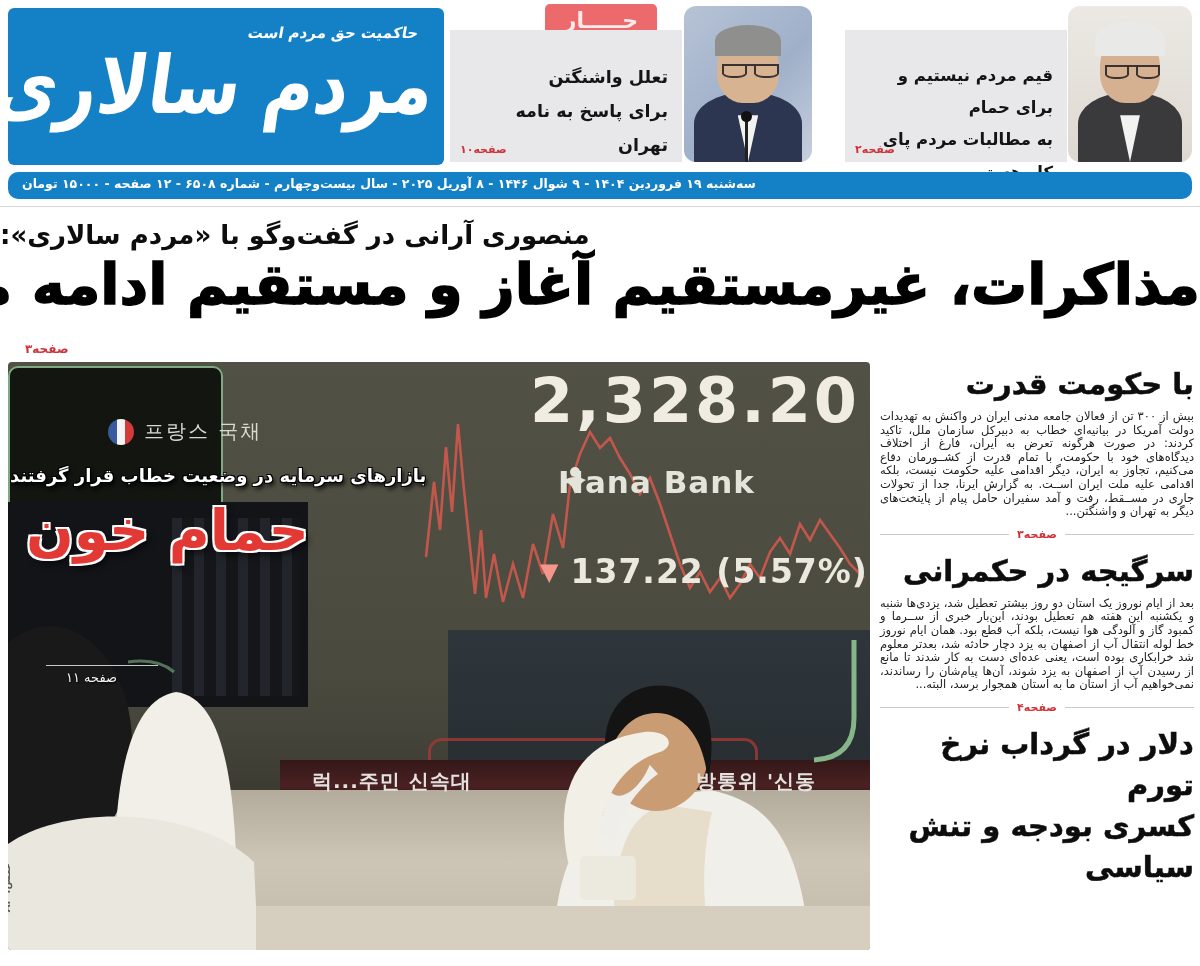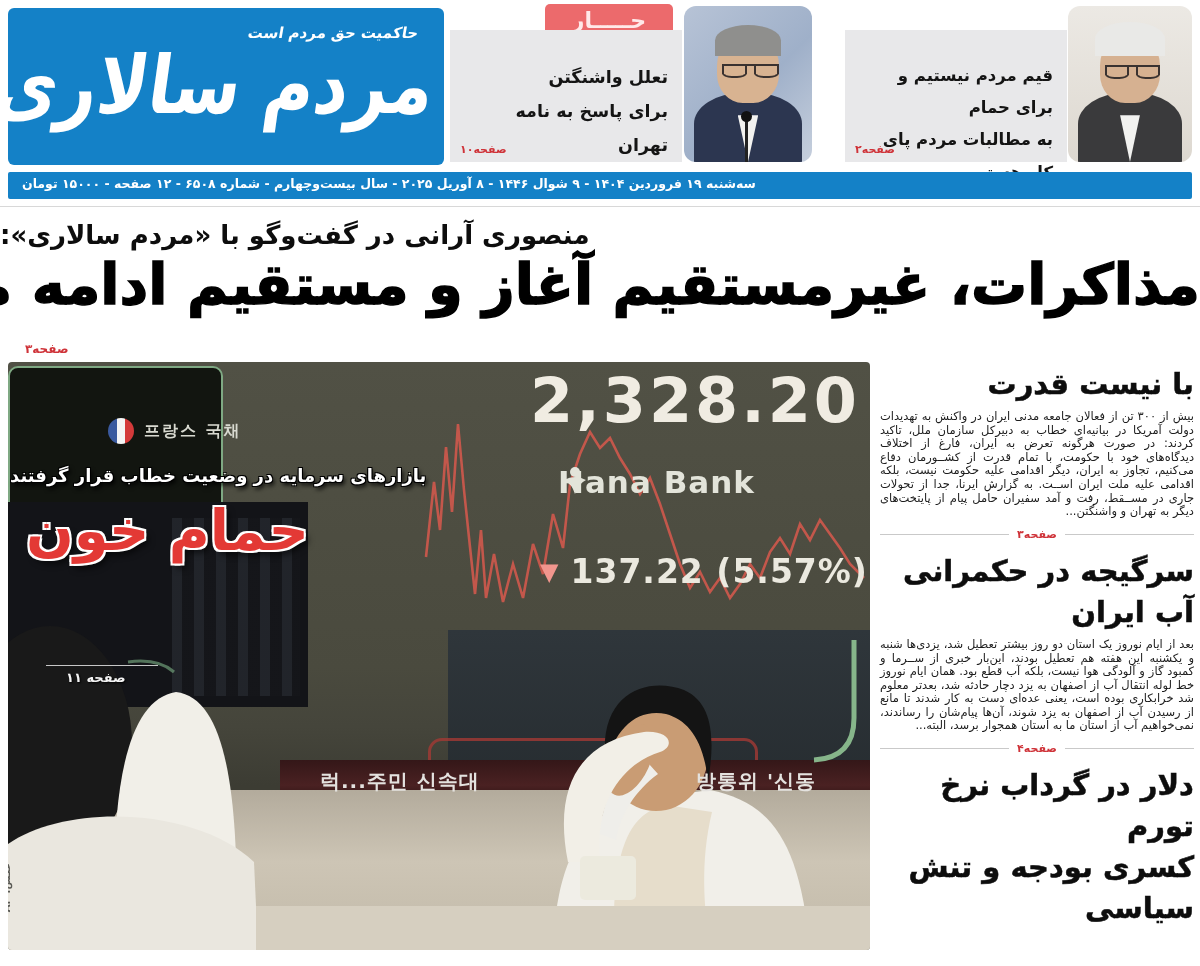--- a/index.html
+++ b/index.html
@@ -20,21 +20,21 @@
     transform:skewX(-10deg);
   }
   .masthead .title {
     position:absolute; top:38px; right:10px; width:416px; text-align:center;
     font-size:68px; font-weight:bold; transform:skewX(-8deg) scaleY(1.18);
     letter-spacing:-2px; white-space:nowrap;
   }
 
   
   .bubble {
-    position:absolute; left:545px; top:4px; width:128px; height:36px;
+    position:absolute; left:545px; top:4px; width:112px; height:36px;
     background:#ec6a6c; border-radius:5px; color:#ffe9e9; font-weight:bold;
     font-size:22px; text-align:center; line-height:34px;
   }
   .bubble .tail {
     position:absolute; right:8px; bottom:-11px; width:0; height:0;
     border-left:16px solid transparent; border-top:12px solid #ec6a6c;
   }
   .newsbox {
     position:absolute; top:30px; height:132px; background:#e8e8ea;
   }
@@ -67,21 +67,21 @@
              border-top:2px solid #3a3230; display:flex; justify-content:space-between; }
   .glasses i { display:block; width:44%; height:100%; border:2px solid #3a3230;
                border-top:none; border-radius:0 0 40% 40%; }
   .mic { position:absolute; left:48%; bottom:0; width:3px; height:26%; background:#222; }
   .mic::after { content:""; position:absolute; top:-10px; left:-4px; width:11px; height:11px;
                 border-radius:50%; background:#111; }
 
   
   .datebar {
     position:absolute; left:8px; top:172px; width:1184px; height:27px;
-    background:#1481c7; border-radius:2px;
+    background:#1481c7; border-radius:10px;
   }
   .datebar span {
     position:absolute; left:14px; top:4px; direction:rtl;
     color:#fff; font-size:12.5px; font-weight:bold; white-space:nowrap;
   }
   .toprule { position:absolute; left:0; top:206px; width:1200px; height:1px; background:#d8d8d8; }
 
   
   .kicker {
     position:absolute; left:0; top:220px; width:1200px; text-align:left;
@@ -117,39 +117,39 @@
     background:repeating-linear-gradient(90deg,#23262c 0 10px,#15161a 10px 22px);
     opacity:.9; }
   .ticker-txt { position:absolute; top:8px; color:#e4e2df; font-weight:bold;
     font-size:20px; white-space:nowrap; letter-spacing:1px; }
 
   .board-index { position:absolute; right:10px; top:2px; color:#f0ece2;
     font-size:62px; font-weight:bold; letter-spacing:3px; }
   .kr-label { position:absolute; left:100px; top:56px; display:flex; align-items:center; gap:10px; }
   .flag { width:26px; height:26px; border-radius:50%;
     background:linear-gradient(90deg,#3a5a9f 0 33%,#f5f5f5 33% 66%,#d43a3a 66% 100%); }
-  .kr-label span { color:#d8d9d0; font-size:16px; font-weight:bold; letter-spacing:2px; }
+  .kr-label span { color:#d8d9d0; font-size:20px; font-weight:normal; letter-spacing:2px; }
   .hana { position:absolute; left:550px; top:102px; display:flex; align-items:center; gap:10px; }
   .hana .name { color:#e3e4da; font-size:31px; font-weight:bold; letter-spacing:1px; }
   .change { position:absolute; left:532px; top:190px; display:flex; align-items:center; gap:12px; }
   .change .tri { color:#f2968e; font-size:24px; }
   .change .val { color:#ebe9df; font-size:33px; font-weight:bold; letter-spacing:1px; }
 
   .ov-kicker { position:absolute; left:2px; top:103px; direction:rtl; color:#fff;
     font-size:18px; font-weight:bold; white-space:nowrap;
     text-shadow:1px 1px 0 #000,-1px -1px 0 #000,1px -1px 0 #000,-1px 1px 0 #000,2px 3px 4px #000; }
   .ov-red { position:absolute; left:18px; top:136px; direction:rtl; color:#e33935;
     font-size:56px; font-weight:bold;
     text-shadow:2px 2px 0 #fff,-2px -2px 0 #fff,2px -2px 0 #fff,-2px 2px 0 #fff,4px 5px 6px rgba(0,0,0,.6); }
   .ov-white { position:absolute; left:0px; top:214px; direction:rtl; color:#fff;
     font-size:45px; font-weight:bold;
     text-shadow:2px 2px 0 #000,-2px -2px 0 #000,2px -2px 0 #000,-2px 2px 0 #000,4px 5px 6px #000; }
   .ov-line { position:absolute; left:38px; top:303px; width:112px; height:1px; background:#e6e6e6; opacity:.85; }
   .ov-pg { position:absolute; left:58px; top:308px; direction:rtl; color:#f4f4f4;
-    font-size:13px; font-weight:bold; text-shadow:1px 1px 2px #000; }
+    font-size:13px; font-weight:normal; text-shadow:1px 1px 2px #000; }
   .credit { position:absolute; left:-26px; top:520px; transform:rotate(-90deg);
     color:#5a5a55; font-size:10px; font-weight:bold; direction:rtl; }
 
   .photo svg { position:absolute; left:0; top:0; }
 
   
   .col {
     position:absolute; left:880px; top:364px; width:314px; direction:rtl;
   }
   .article h2 {
@@ -276,48 +276,47 @@
         <circle cx="17" cy="8" r="5" fill="#e3e4da"></circle>
         <path d="M6,16 Q17,10 28,16 Q20,20 17,30 Q14,20 6,16 Z" fill="#e3e4da"></path>
       </svg>
       <span class="name">Hana Bank</span>
     </div>
     <div class="change">
       <span class="tri">▼</span>
       <span class="val">137.22 (5.57%)</span>
     </div>
 
-    <div class="ticker-txt" style="left:312px;top:406px;">럭...주민 신속대</div>
+    <div class="ticker-txt" style="left:304px;top:406px;">럭...주민 신속대</div>
     <div class="ticker-txt" style="left:688px;top:406px;">방통위 '신동</div>
 
     <div class="ov-kicker">بازارهای سرمایه در وضعیت خطاب قرار گرفتند</div>
     <div class="ov-red">حمام خون</div>
     <div class="ov-line"></div>
     <div class="ov-pg">صفحه ۱۱</div>
     <div class="credit">عکس: AP</div>
   </div>
 
   <div class="col">
 
     <div class="article">
       <h2>
-        <div>با نیست قدرت</div>
+        <div>با حکومت قدرت</div>
       </h2>
       <p>بیش از ۳۰۰ تن از فعالان جامعه مدنی ایران در واکنش به تهدیدات دولت آمریکا در بیانیه‌ای خطاب به دبیرکل سازمان ملل، تاکید کردند: در صورت هرگونه تعرض به ایران، فارغ از اختلاف دیدگاه‌های خود با حکومت، با تمام قدرت از کشــورمان دفاع می‌کنیم، تجاوز به ایران، دیگر اقدامی علیه حکومت نیست، بلکه اقدامی علیه ملت ایران اســت. به گزارش ایرنا، جدا از تحولات جاری در مســقط، رفت و آمد سفیران حامل پیام از پایتخت‌های دیگر به تهران و واشنگتن...</p>
       <div class="divider">
         <i class="ln"></i>
         <span class="pg">صفحه۳</span>
         <i class="ln"></i>
       </div>
     </div>
 
     <div class="article">
       <h2>
         <div>سرگیجه در حکمرانی</div>
-        <div>آب ایران</div>
       </h2>
       <p>بعد از ایام نوروز یک استان دو روز بیشتر تعطیل شد، یزدی‌ها شنبه و یکشنبه این هفته هم تعطیل بودند، این‌بار خبری از ســرما و کمبود گاز و آلودگی هوا نیست، بلکه آب قطع بود. همان ایام نوروز خط لوله انتقال آب از اصفهان به یزد دچار حادثه شد، بعدتر معلوم شد خرابکاری بوده است، یعنی عده‌ای دست به کار شدند تا مانع از رسیدن آب از اصفهان به یزد شوند، آن‌ها پیام‌شان را رساندند، نمی‌خواهیم آب از استان ما به استان همجوار برسد، البته...</p>
       <div class="divider">
         <i class="ln"></i>
         <span class="pg">صفحه۴</span>
         <i class="ln"></i>
       </div>
     </div>
 
     <div class="article">

